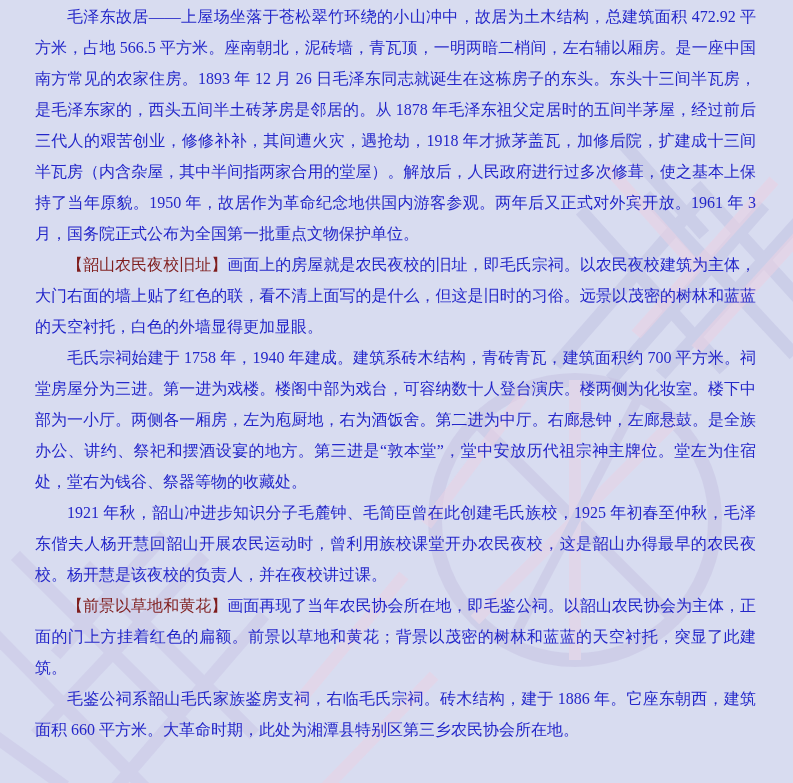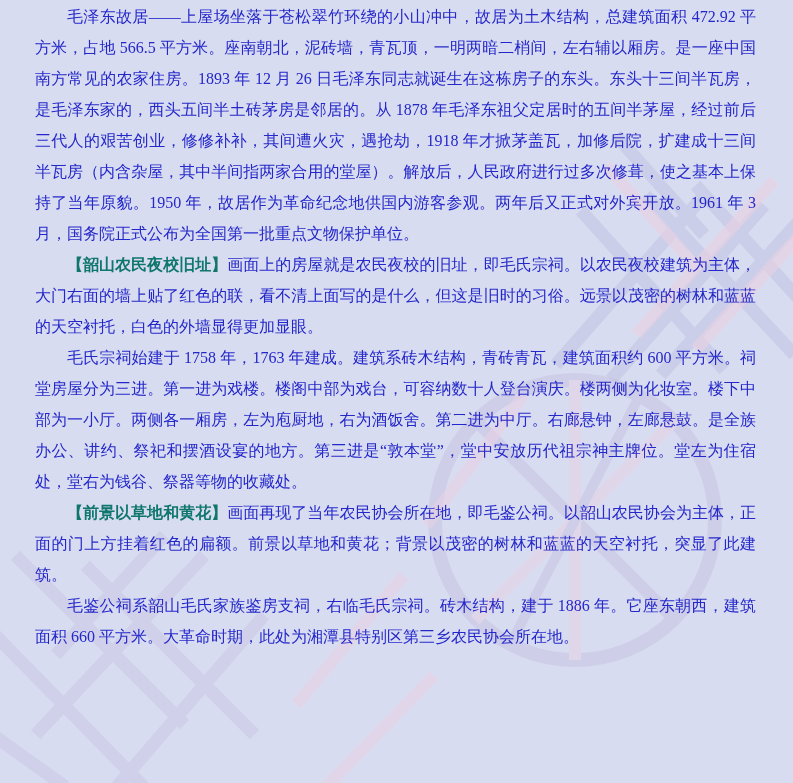--- a/index.html
+++ b/index.html
@@ -30,22 +30,22 @@
     line-height: 31px;
     color: #2427c9;
     text-align: justify;
     text-justify: inter-ideograph;
   }
   .doc p {
     margin: 0;
     text-indent: 2em;
   }
   .hd {
-    color: #0f766e;
-    font-weight: bold;
+    color: #7f1d1d;
+    font-weight: normal;
   }
 </style>
 </head>
 <body>
 
 <div class="page">
 
   <svg class="watermark" width="793" height="783" viewBox="0 0 793 783">
 
     <g stroke="#c2c3e3" stroke-width="13" fill="none" opacity="0.55" stroke-linecap="square">
@@ -86,22 +86,23 @@
       <path d="M0 740 L60 783"></path>
     </g>
   </svg>
 
   <div class="doc">
 
     <p><span>毛泽东故居——上屋场坐落于苍松翠竹环绕的小山冲中，故居为土木结构，总建筑面积 472.92 平方米，占地 566.5 平方米。座南朝北，泥砖墙，青瓦顶，一明两暗二梢间，左右辅以厢房。是一座中国南方常见的农家住房。1893 年 12 月 26 日毛泽东同志就诞生在这栋房子的东头。东头十三间半瓦房，是毛泽东家的，西头五间半土砖茅房是邻居的。从 1878 年毛泽东祖父定居时的五间半茅屋，经过前后三代人的艰苦创业，修修补补，其间遭火灾，遇抢劫，1918 年才掀茅盖瓦，加修后院，扩建成十三间半瓦房（内含杂屋，其中半间指两家合用的堂屋）。解放后，人民政府进行过多次修葺，使之基本上保持了当年原貌。1950 年，故居作为革命纪念地供国内游客参观。两年后又正式对外宾开放。1961 年 3 月，国务院正式公布为全国第一批重点文物保护单位。</span></p>
 
     <p><span class="hd">【韶山农民夜校旧址】</span><span>画面上的房屋就是农民夜校的旧址，即毛氏宗祠。以农民夜校建筑为主体，大门右面的墙上贴了红色的联，看不清上面写的是什么，但这是旧时的习俗。远景以茂密的树林和蓝蓝的天空衬托，白色的外墙显得更加显眼。</span></p>
 
-    <p><span>毛氏宗祠始建于 1758 年，1763 年建成。建筑系砖木结构，青砖青瓦，建筑面积约 600 平方米。祠堂房屋分为三进。第一进为戏楼。楼阁中部为戏台，可容纳数十人登台演庆。楼两侧为化妆室。楼下中部为一小厅。两侧各一厢房，左为庖厨地，右为酒饭舍。第二进为中厅。右廊悬钟，左廊悬鼓。是全族办公、讲约、祭祀和摆酒设宴的地方。第三进是“敦本堂”，堂中安放历代祖宗神主牌位。堂左为住宿处，堂右为钱谷、祭器等物的收藏处。</span></p>
+    <p><span>毛氏宗祠始建于 1758 年，1940 年建成。建筑系砖木结构，青砖青瓦，建筑面积约 700 平方米。祠堂房屋分为三进。第一进为戏楼。楼阁中部为戏台，可容纳数十人登台演庆。楼两侧为化妆室。楼下中部为一小厅。两侧各一厢房，左为庖厨地，右为酒饭舍。第二进为中厅。右廊悬钟，左廊悬鼓。是全族办公、讲约、祭祀和摆酒设宴的地方。第三进是“敦本堂”，堂中安放历代祖宗神主牌位。堂左为住宿处，堂右为钱谷、祭器等物的收藏处。</span></p>
 
+    <p><span>1921 年秋，韶山冲进步知识分子毛麓钟、毛简臣曾在此创建毛氏族校，1925 年初春至仲秋，毛泽东偕夫人杨开慧回韶山开展农民运动时，曾利用族校课堂开办农民夜校，这是韶山办得最早的农民夜校。杨开慧是该夜校的负责人，并在夜校讲过课。</span></p>
 
 
     <p><span class="hd">【前景以草地和黄花】</span><span>画面再现了当年农民协会所在地，即毛鉴公祠。以韶山农民协会为主体，正面的门上方挂着红色的扁额。前景以草地和黄花；背景以茂密的树林和蓝蓝的天空衬托，突显了此建筑。</span></p>
 
     <p><span>毛鉴公祠系韶山毛氏家族鉴房支祠，右临毛氏宗祠。砖木结构，建于 1886 年。它座东朝西，建筑面积 660 平方米。大革命时期，此处为湘潭县特别区第三乡农民协会所在地。</span></p>
 
   </div>
 </div>
 
 </body></html>

